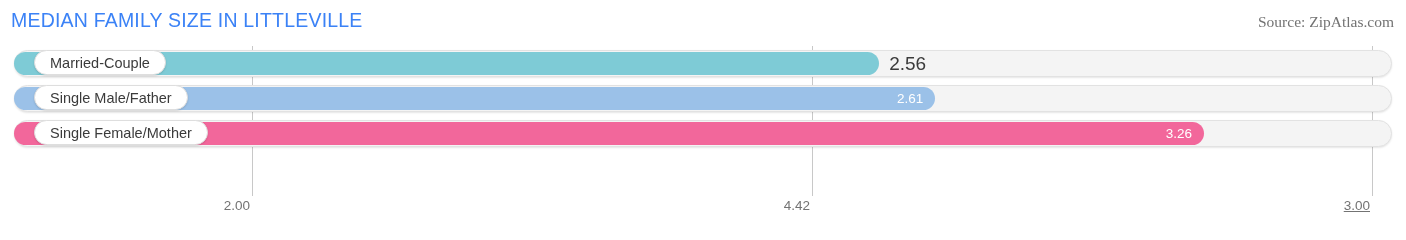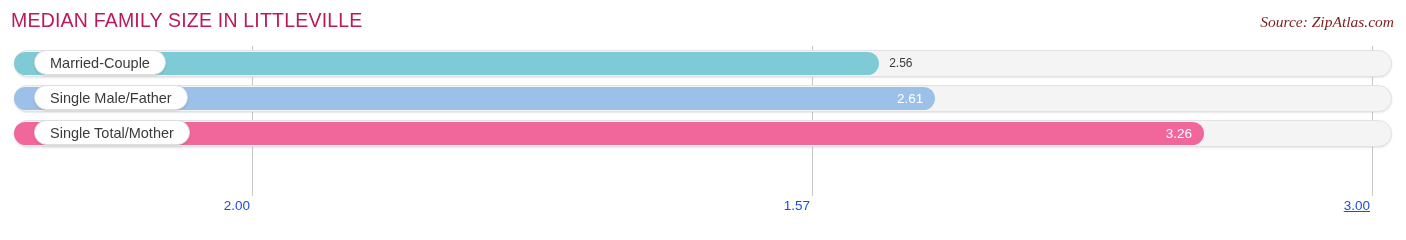--- a/index.html
+++ b/index.html
@@ -22,32 +22,31 @@
     top: 0;
     width: 1406px;
     height: 44px;
   }
   #chart-title {
     position: absolute;
     left: 11px;
     top: 9px;
     font-size: 19.5px;
     font-weight: 400;
-    color: #be185d;
+    color: #3b82f6;
     letter-spacing: 0.2px;
     white-space: nowrap;
   }
   #source-credit {
     position: absolute;
     right: 12px;
     top: 13px;
     font-family: "Liberation Serif", serif;
-    font-style: italic;
     font-size: 15.5px;
-    color: #7f1d1d;
+    color: #737373;
     white-space: nowrap;
   }
 
   
   #plot-area {
     position: absolute;
     left: 0;
     top: 46px;
     width: 1406px;
     height: 150px;
@@ -97,21 +96,21 @@
     color: #ffffff;
     text-align: right;
     white-space: nowrap;
     z-index: 4;
   }
   .bar-value-out {
     position: absolute;
     top: 6px;
     height: 23px;
     line-height: 23px;
-    font-size: 12px;
+    font-size: 19px;
     color: #3b3b3b;
     white-space: nowrap;
     z-index: 4;
   }
   .bar-label-pill {
     position: absolute;
     top: 4px;
     left: 34px;
     height: 25px;
     line-height: 25px;
@@ -132,21 +131,21 @@
     position: absolute;
     left: 0;
     top: 196px;
     width: 1406px;
     height: 30px;
   }
   .tick-label {
     position: absolute;
     top: 2px;
     font-size: 13.5px;
-    color: #1d4ed8;
+    color: #737373;
     text-align: right;
     white-space: nowrap;
   }
 </style>
 </head>
 <body>
 
 <div id="header">
   <div id="chart-title">MEDIAN FAMILY SIZE IN LITTLEVILLE</div>
   <div id="source-credit">Source: ZipAtlas.com</div>
@@ -167,23 +166,23 @@
   <div class="bar-row" style="top:35px;padding-left:26px;">
     <div class="bar-track"></div>
     <div class="bar-fill" style="left: 14px; width: 921.2px; background: rgb(155, 193, 232);"></div>
     <div class="bar-label-pill">Single Male/Father</div>
     <div class="bar-value-in" style="left: 865.2px; width: 58px;">2.61</div>
   </div>
 
   <div class="bar-row" style="top:70px;">
     <div class="bar-track"></div>
     <div class="bar-fill" style="left: 14px; width: 1190px; background: rgb(242, 103, 155);"></div>
-    <div class="bar-label-pill">Single Total/Mother</div>
+    <div class="bar-label-pill">Single Female/Mother</div>
     <div class="bar-value-in" style="left: 1134px; width: 58px;">3.26</div>
   </div>
 
 </div>
 
 <div id="x-axis">
   <div class="tick-label" style="left:172px; width:78px;">2.00</div>
-  <div class="tick-label" style="left:732px; width:78px;">1.57</div>
+  <div class="tick-label" style="left:732px; width:78px;">4.42</div>
   <div class="tick-label" style="left:1292px; width:78px;text-decoration:underline;">3.00</div>
 </div>
 
 </body></html>

